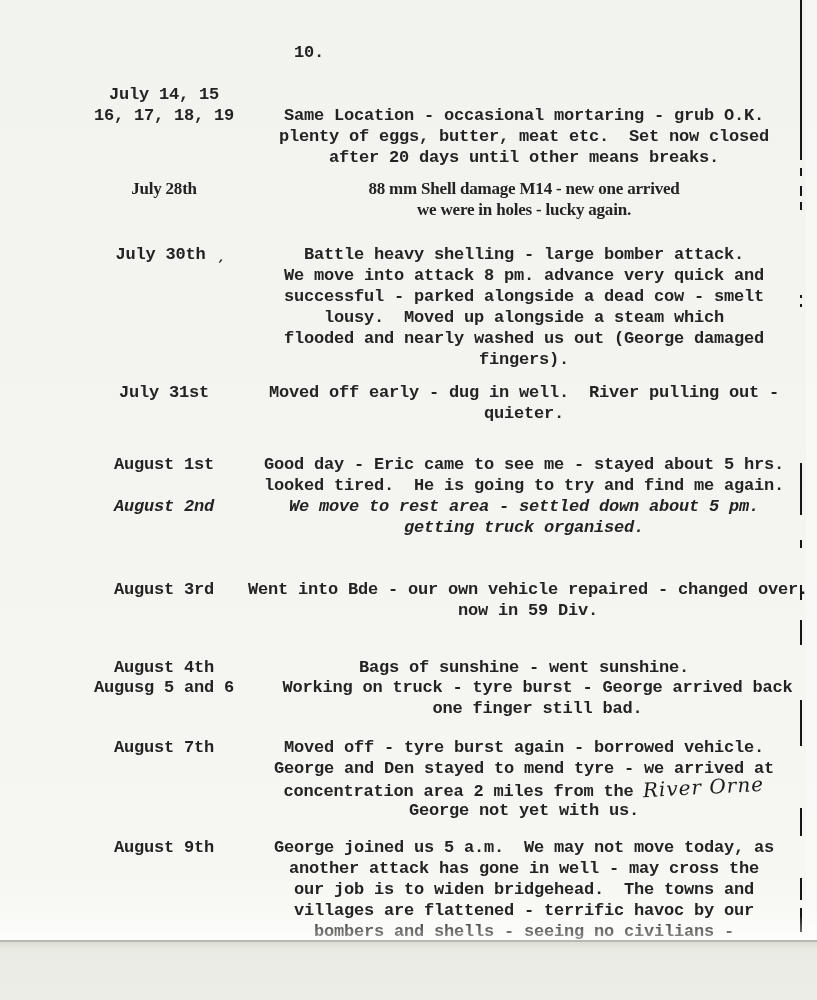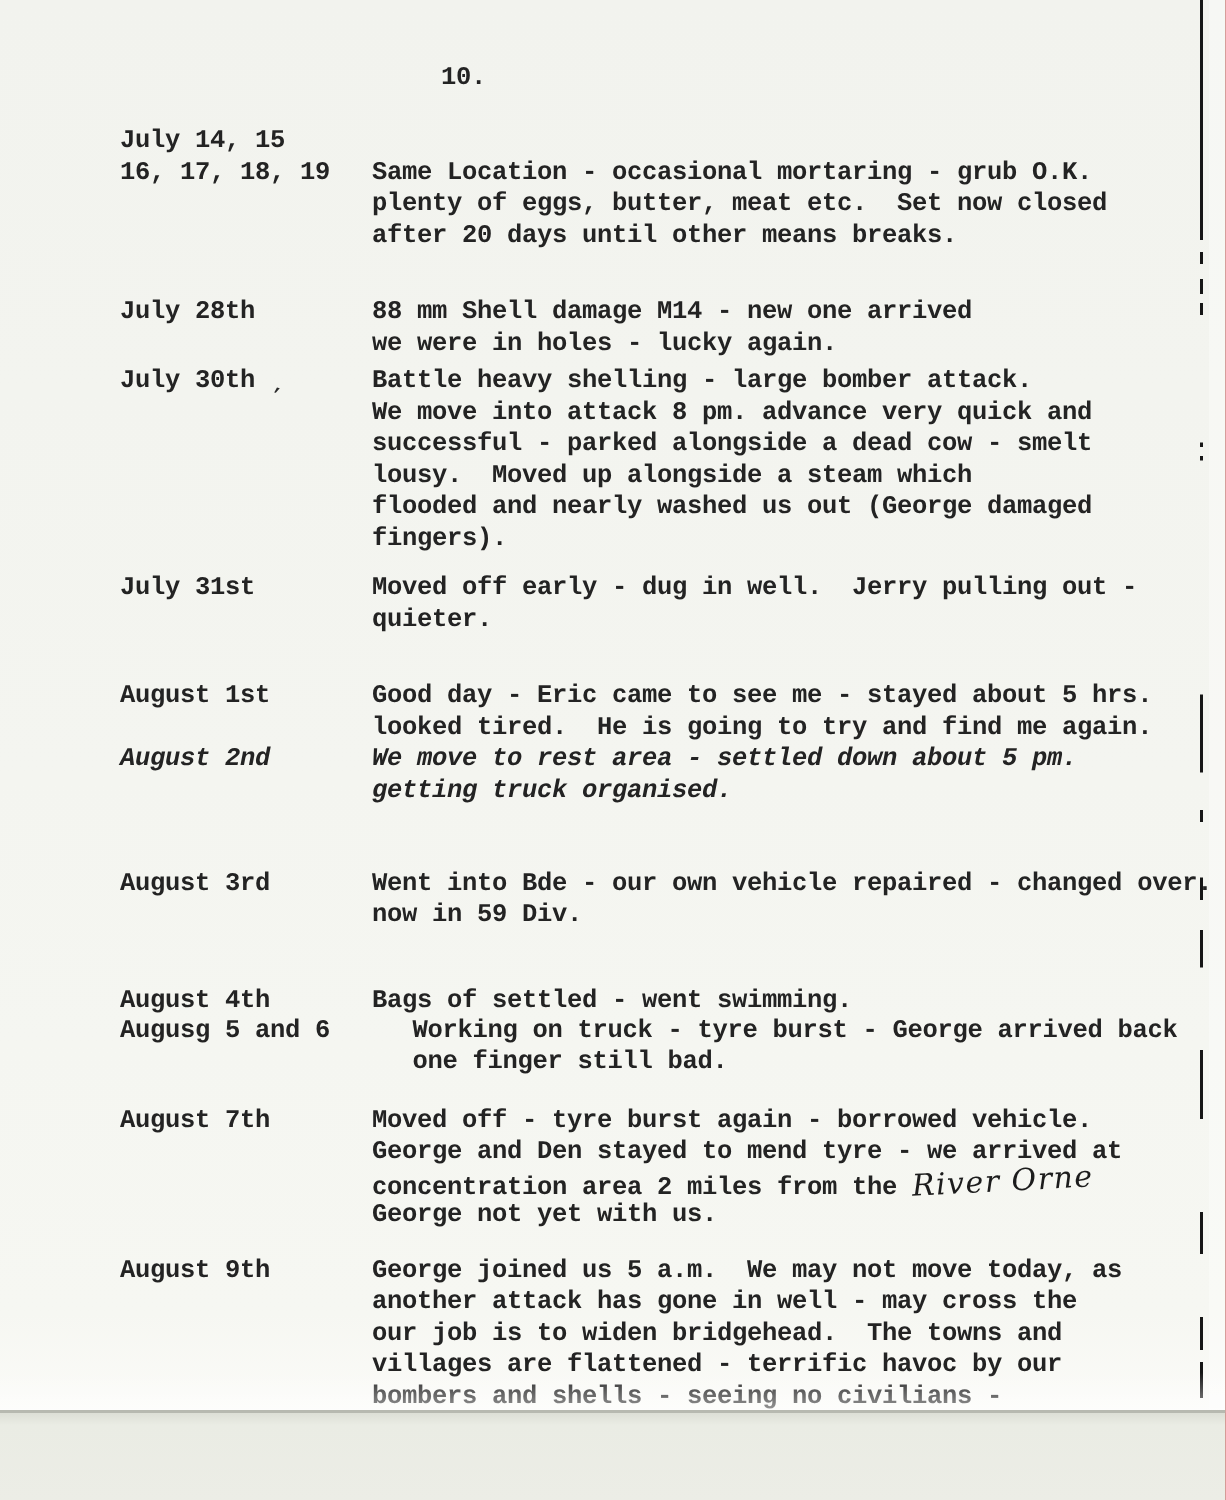--- a/index.html
+++ b/index.html
@@ -21,21 +21,21 @@
   }
   .paper-bottom-line{
     position:absolute;left:0;top:940px;width:817px;height:3px;
     background:#b7b9b0;
   }
   .typed{color:#232323;font-weight:700;font-size:17px;line-height:21px;letter-spacing:-0.2px;white-space:pre;}
   .page-number{position:absolute;left:294px;top:42px;}
   .entry{position:absolute;left:80px;width:720px;display:flex;align-items:flex-start;}
   .date-col{flex:0 0 168px;}
   .body-col{flex:1 1 auto;}
-  .line{height:21px;}
+  .line{height:21px;text-align:center;}
   .date-mark{
     display:inline-block;font-size:12px;position:relative;top:9px;left:10px;
     transform:rotate(14deg);color:#2a2a2a;
   }
   .hand{
     font-family:"DejaVu Serif","Liberation Serif",serif;
     font-style:italic;font-weight:400;font-size:20px;letter-spacing:1px;
     display:inline-block;transform:rotate(-3deg) translateY(-2px);
     white-space:pre;color:#1c1c1c;
   }
@@ -54,27 +54,27 @@
 </style>
 </head>
 <body>
 
 <div class="screen">
   <div class="paper">
     <div class="typed page-number">10.</div>
 
     <div id="entries">
         <div class="entry typed" style="top: 84px;"><div class="date-col"><div class="line">July 14, 15</div><div class="line">16, 17, 18, 19</div></div><div class="body-col" style="margin-top: 21px;"><div class="line">Same Location - occasional mortaring - grub O.K.</div><div class="line">plenty of eggs, butter, meat etc.  Set now closed</div><div class="line">after 20 days until other means breaks.</div></div></div>
-        <div class="entry typed" style="top: 198px;"><div class="date-col"><div class="line">July 28th</div></div><div class="body-col"><div class="line">88 mm Shell damage M14 - new one arrived</div><div class="line">we were in holes - lucky again.</div></div></div>
+        <div class="entry typed" style="top: 178px; font-family: Liberation Serif, serif;"><div class="date-col"><div class="line">July 28th</div></div><div class="body-col"><div class="line">88 mm Shell damage M14 - new one arrived</div><div class="line">we were in holes - lucky again.</div></div></div>
         <div class="entry typed" style="top: 244px;"><div class="date-col"><div class="line">July 30th<span class="date-mark">’</span></div></div><div class="body-col"><div class="line">Battle heavy shelling - large bomber attack.</div><div class="line">We move into attack 8 pm. advance very quick and</div><div class="line">successful - parked alongside a dead cow - smelt</div><div class="line">lousy.  Moved up alongside a steam which</div><div class="line">flooded and nearly washed us out (George damaged</div><div class="line">fingers).</div></div></div>
-        <div class="entry typed" style="top: 382px;"><div class="date-col"><div class="line">July 31st</div></div><div class="body-col"><div class="line">Moved off early - dug in well.  Jerry pulling out -</div><div class="line">quieter.</div></div></div>
+        <div class="entry typed" style="top: 382px;"><div class="date-col"><div class="line">July 31st</div></div><div class="body-col"><div class="line">Moved off early - dug in well.  River pulling out -</div><div class="line">quieter.</div></div></div>
         <div class="entry typed" style="top: 454px;"><div class="date-col"><div class="line">August 1st</div></div><div class="body-col"><div class="line">Good day - Eric came to see me - stayed about 5 hrs.</div><div class="line">looked tired.  He is going to try and find me again.</div></div></div>
         <div class="entry typed" style="top: 496px; font-style: italic;"><div class="date-col"><div class="line">August 2nd</div></div><div class="body-col"><div class="line">We move to rest area - settled down about 5 pm.</div><div class="line">getting truck organised.</div></div></div>
         <div class="entry typed" style="top: 579px;"><div class="date-col"><div class="line">August 3rd</div></div><div class="body-col"><div class="line">Went into Bde - our own vehicle repaired - changed over.</div><div class="line">now in 59 Div.</div></div></div>
-        <div class="entry typed" style="top: 637px; margin-top: 20px;"><div class="date-col"><div class="line">August 4th</div></div><div class="body-col"><div class="line">Bags of settled - went swimming.</div></div></div>
+        <div class="entry typed" style="top: 637px; margin-top: 20px;"><div class="date-col"><div class="line">August 4th</div></div><div class="body-col"><div class="line">Bags of sunshine - went sunshine.</div></div></div>
         <div class="entry typed" style="top: 677px; gap: 27px;"><div class="date-col"><div class="line">Augusg 5 and 6</div></div><div class="body-col"><div class="line">Working on truck - tyre burst - George arrived back</div><div class="line">one finger still bad.</div></div></div>
         <div class="entry typed" style="top: 737px;"><div class="date-col"><div class="line">August 7th</div></div><div class="body-col"><div class="line">Moved off - tyre burst again - borrowed vehicle.</div><div class="line">George and Den stayed to mend tyre - we arrived at</div><div class="line">concentration area 2 miles from the <span class="hand">River Orne</span></div><div class="line">George not yet with us.</div></div></div>
         <div class="entry typed" style="top: 837px;"><div class="date-col"><div class="line">August 9th</div></div><div class="body-col"><div class="line">George joined us 5 a.m.  We may not move today, as</div><div class="line">another attack has gone in well - may cross the</div><div class="line">our job is to widen bridgehead.  The towns and</div><div class="line">villages are flattened - terrific havoc by our</div><div class="line">bombers and shells - seeing no civilians -</div></div></div>
       </div>
 
     <div>
       <div class="edge-dash" style="top:0;height:160px;"></div>
       <div class="edge-dash" style="top:168px;height:8px;"></div>
       <div class="edge-dash" style="top:186px;height:10px;"></div>
       <div class="edge-dash" style="top:202px;height:8px;"></div>

